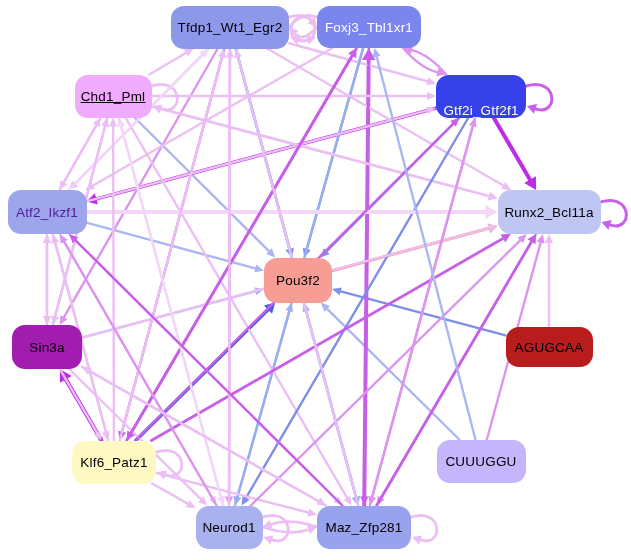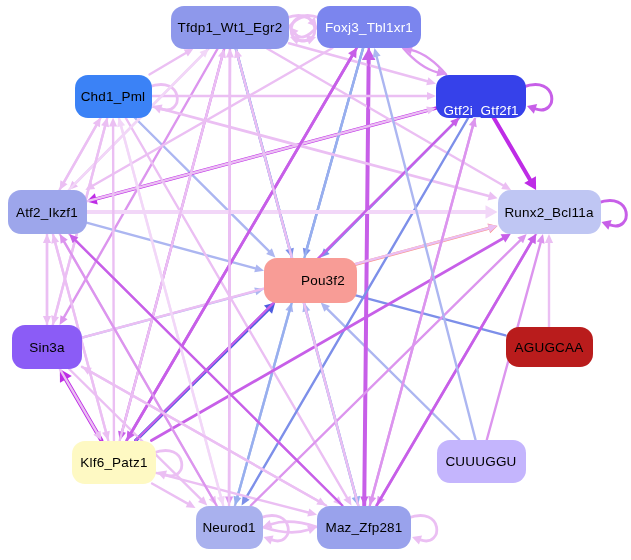--- a/index.html
+++ b/index.html
@@ -367,36 +367,36 @@
         <path d="M 549 327 Q 549 280.5 549 243" stroke="#EBBFF3" stroke-width="2.4" fill="none" stroke-linecap="round"></path>
         <path d="M 549 234 L 553.08 243 L 544.92 243 Z" fill="#EBBFF3"></path>
       </g>
     </svg>
     <div class="node" style="left: 171px; top: 5.5px; width: 118px; height: 43px; background: rgb(142, 152, 235); color: rgb(0, 0, 0);">
       <span>Tfdp1_Wt1_Egr2</span>
     </div>
     <div class="node" style="left: 317px; top: 6px; width: 104px; height: 42px; background: rgb(123, 133, 238); color: rgb(255, 255, 255); text-align: right;">
       <span>Foxj3_Tbl1xr1</span>
     </div>
-    <div class="node" style="left: 74.5px; top: 74.5px; width: 77px; height: 43px; background: #3b82f6; color: rgb(0, 0, 0);">
+    <div class="node" style="left: 74.5px; top: 74.5px; width: 77px; height: 43px; background: #f0abfc; color: rgb(0, 0, 0); text-decoration: underline;">
       <span>Chd1_Pml</span>
     </div>
     <div class="node" style="left: 436px; top: 74.5px; width: 90px; height: 43px; background: rgb(54, 65, 234); color: rgb(255, 255, 255); align-items: flex-end;">
       <span>Gtf2i_Gtf2f1</span>
     </div>
-    <div class="node" style="left: 7.5px; top: 190px; width: 79px; height: 44px; background: rgb(157, 166, 235); color: #000000;">
+    <div class="node" style="left: 7.5px; top: 190px; width: 79px; height: 44px; background: rgb(157, 166, 235); color: #4c1d95;">
       <span>Atf2_Ikzf1</span>
     </div>
     <div class="node" style="left: 497.5px; top: 190px; width: 103px; height: 44px; background: rgb(191, 198, 243); color: rgb(0, 0, 0);">
       <span>Runx2_Bcl11a</span>
     </div>
-    <div class="node" style="left: 264px; top: 257.5px; width: 68px; height: 45px; background: rgb(248, 156, 150); color: rgb(0, 0, 0); padding-left: 25px;">
+    <div class="node" style="left: 264px; top: 257.5px; width: 68px; height: 45px; background: rgb(248, 156, 150); color: rgb(0, 0, 0);">
       <span>Pou3f2</span>
     </div>
-    <div class="node" style="left: 12px; top: 325px; width: 70px; height: 44px; background: #8b5cf6; color: rgb(0, 0, 0);">
+    <div class="node" style="left: 12px; top: 325px; width: 70px; height: 44px; background: #a21caf; color: rgb(0, 0, 0);">
       <span>Sin3a</span>
     </div>
     <div class="node" style="left: 505.5px; top: 327px; width: 87px; height: 40px; background: #b91c1c; color: rgb(0, 0, 0);">
       <span>AGUGCAA</span>
     </div>
     <div class="node" style="left: 72px; top: 440.5px; width: 84px; height: 43px; background: #fef9c3; color: rgb(0, 0, 0);">
       <span>Klf6_Patz1</span>
     </div>
     <div class="node" style="left: 436.5px; top: 439.5px; width: 89px; height: 43px; background: #c4b5fd; color: rgb(0, 0, 0);">
       <span>CUUUGGU</span>

